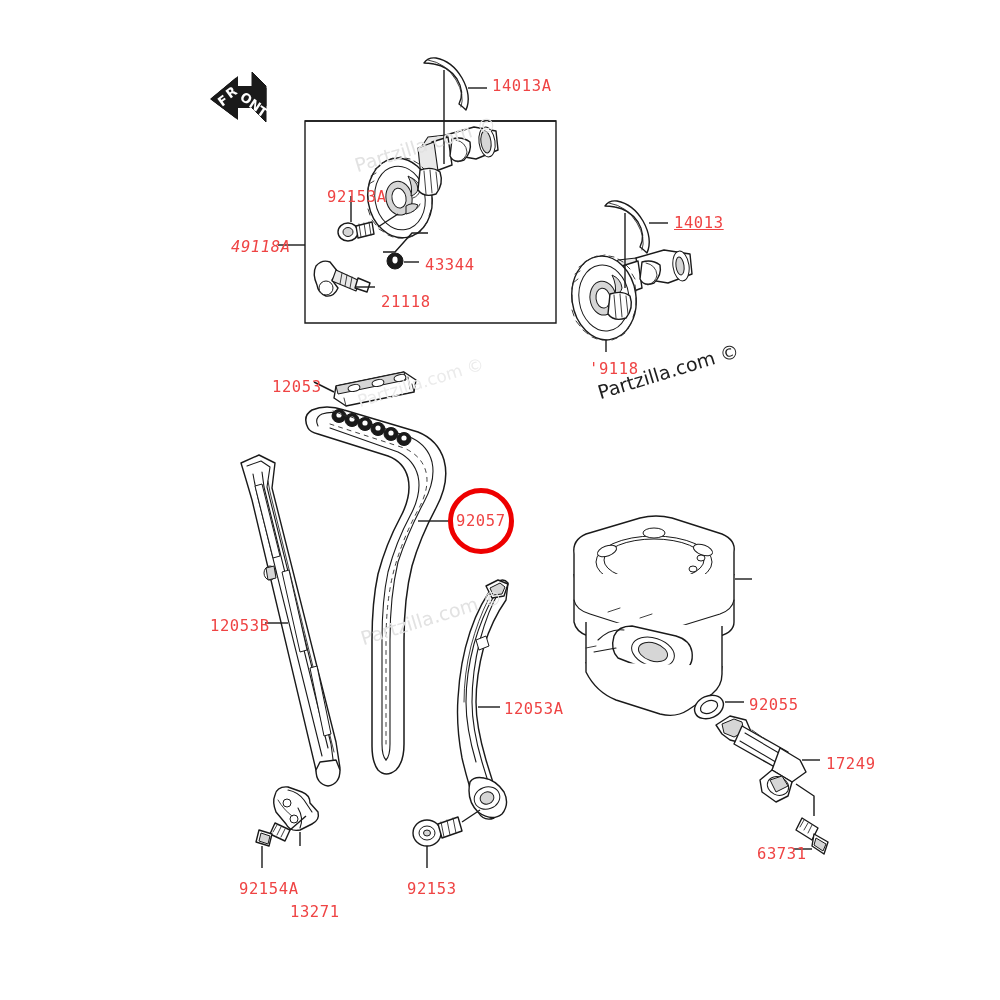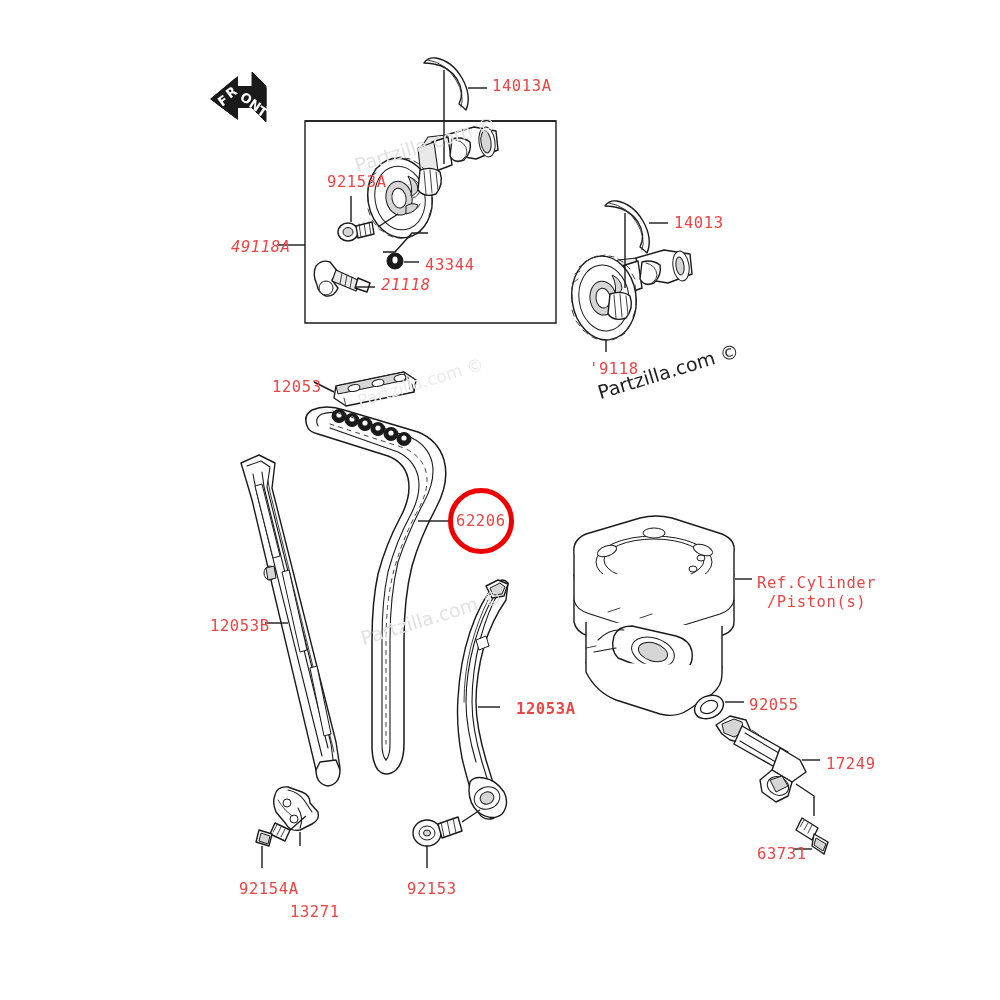--- a/index.html
+++ b/index.html
@@ -389,33 +389,31 @@
       <ellipse class="fillgg" cx="427" cy="833" rx="3.5" ry="3"></ellipse>
       <path class="fillw" d="M 438 824 L 458 817 L 462 831 L 442 838 Z"></path>
       <path class="thin" d="M 441 822 L 444 837 M 447 820 L 450 835 M 453 818 L 456 833"></path>
     </g>
     <path class="lead" d="M 427 846 L 427 868"></path>
     <path class="lead" d="M 462 822 L 480 810"></path>
 
   </svg>
 
   <div class="lbl" style="left:492px;top:77px;">14013A</div>
-  <div class="lbl" style="left:327px;top:173px;">92153A</div>
+  <div class="lbl" style="left:327px;top:188px;">92153A</div>
   <div class="lbl" style="left:231px;top:238px;font-style:italic;">49118A</div>
   <div class="lbl" style="left:425px;top:256px;">43344</div>
-  <div class="lbl" style="left:381px;top:276px;font-style:italic;">21118</div>
-  <div class="lbl" style="left:674px;top:214px;">14013</div>
+  <div class="lbl" style="left:381px;top:293px;">21118</div>
+  <div class="lbl" style="left:674px;top:214px;text-decoration:underline;">14013</div>
   <div class="lbl" style="left:589px;top:360px;">'9118</div>
   <div class="lbl" style="left:272px;top:378px;">12053</div>
-  <div class="lbl" style="left:456px;top:512px;">62206</div>
-  <div class="lbl" style="left:757px;top:574px;">Ref.Cylinder
- /Piston(s)</div>
+  <div class="lbl" style="left:456px;top:512px;">92057</div>
   <div class="lbl" style="left:210px;top:617px;">12053B</div>
   <div class="lbl" style="left:749px;top:696px;text-align:center;">92055</div>
-  <div class="lbl" style="left:516px;top:700px;font-weight:bold;">12053A</div>
+  <div class="lbl" style="left:504px;top:700px;">12053A</div>
   <div class="lbl" style="left:826px;top:755px;">17249</div>
   <div class="lbl" style="left:290px;top:903px;">13271</div>
   <div class="lbl" style="left:757px;top:845px;">63731</div>
   <div class="lbl" style="left:239px;top:880px;">92154A</div>
   <div class="lbl" style="left:407px;top:880px;">92153</div>
 
   <div class="hl" id="highlight-ring" style="width: 66px; height: 66px; left: 448px; top: 488px; border: 5px solid rgb(238, 0, 0);"></div>
 
   <div class="wm wm-dark" style="left:595px;top:382px;transform:rotate(-17deg);transform-origin:left top;">Partzilla.com ©</div>
   <div class="wm wm-faint" style="left:352px;top:155px;transform:rotate(-17deg);transform-origin:left top;">Partzilla.com ©</div>

